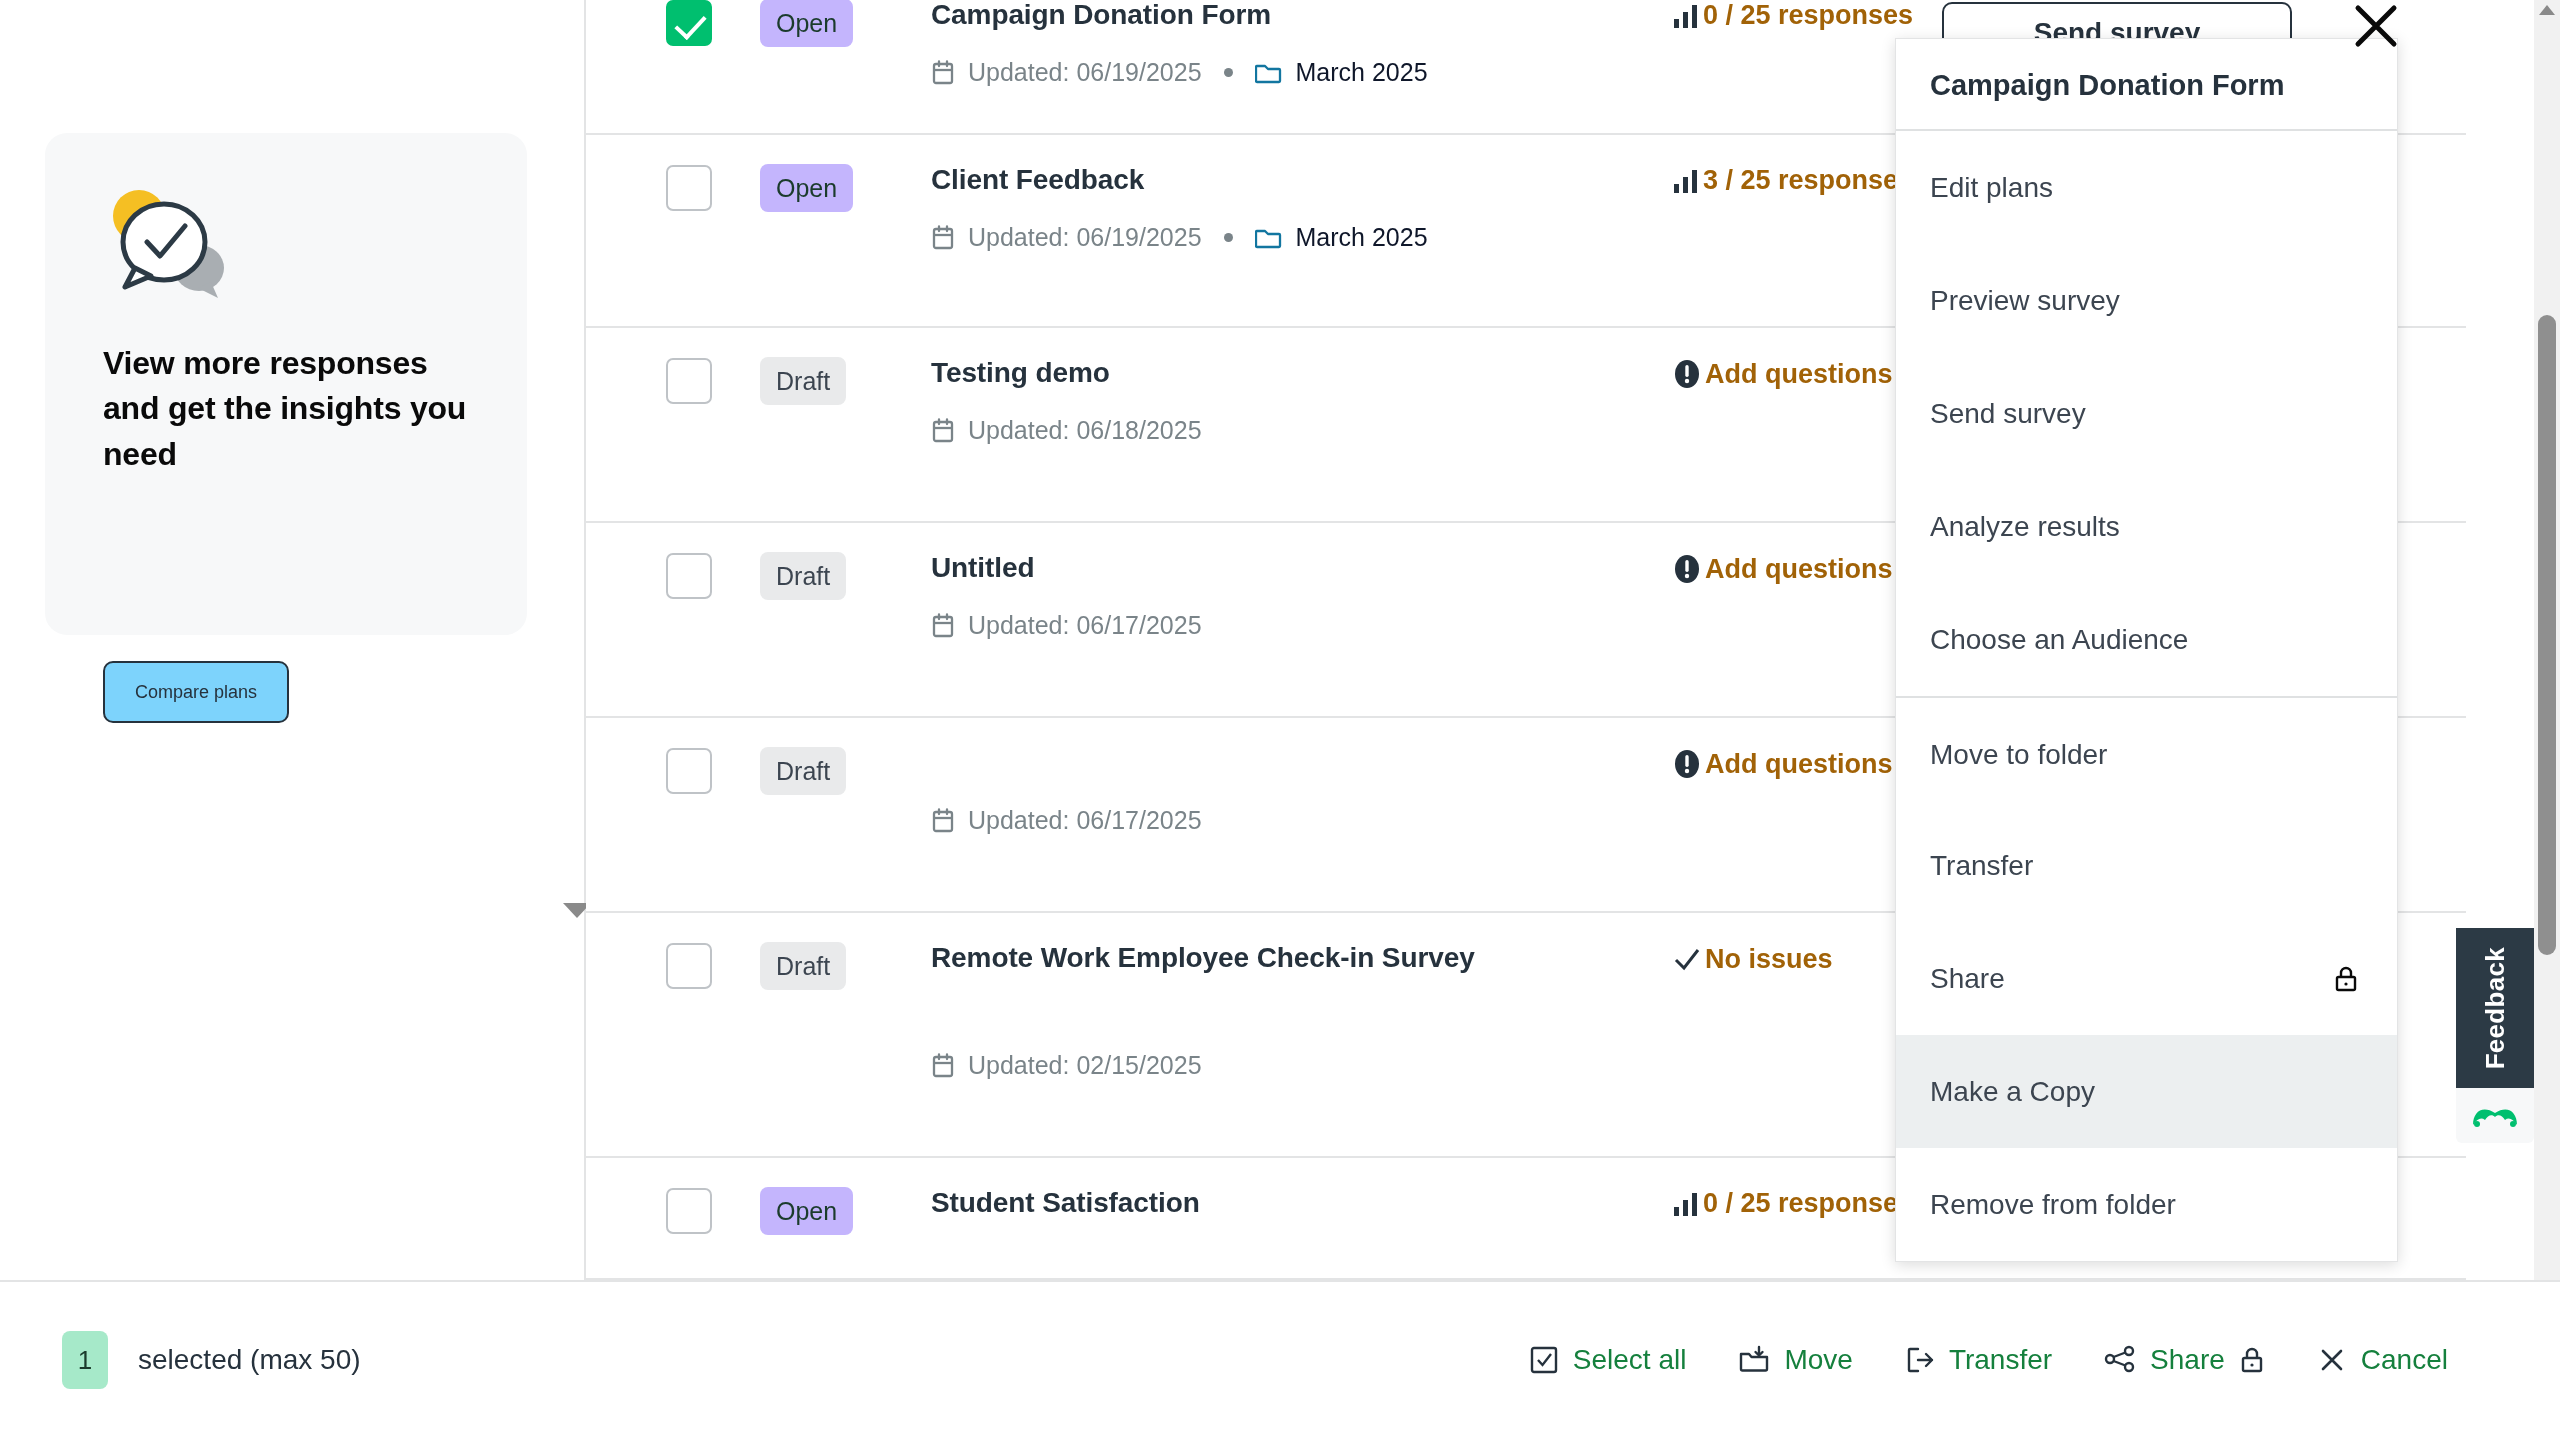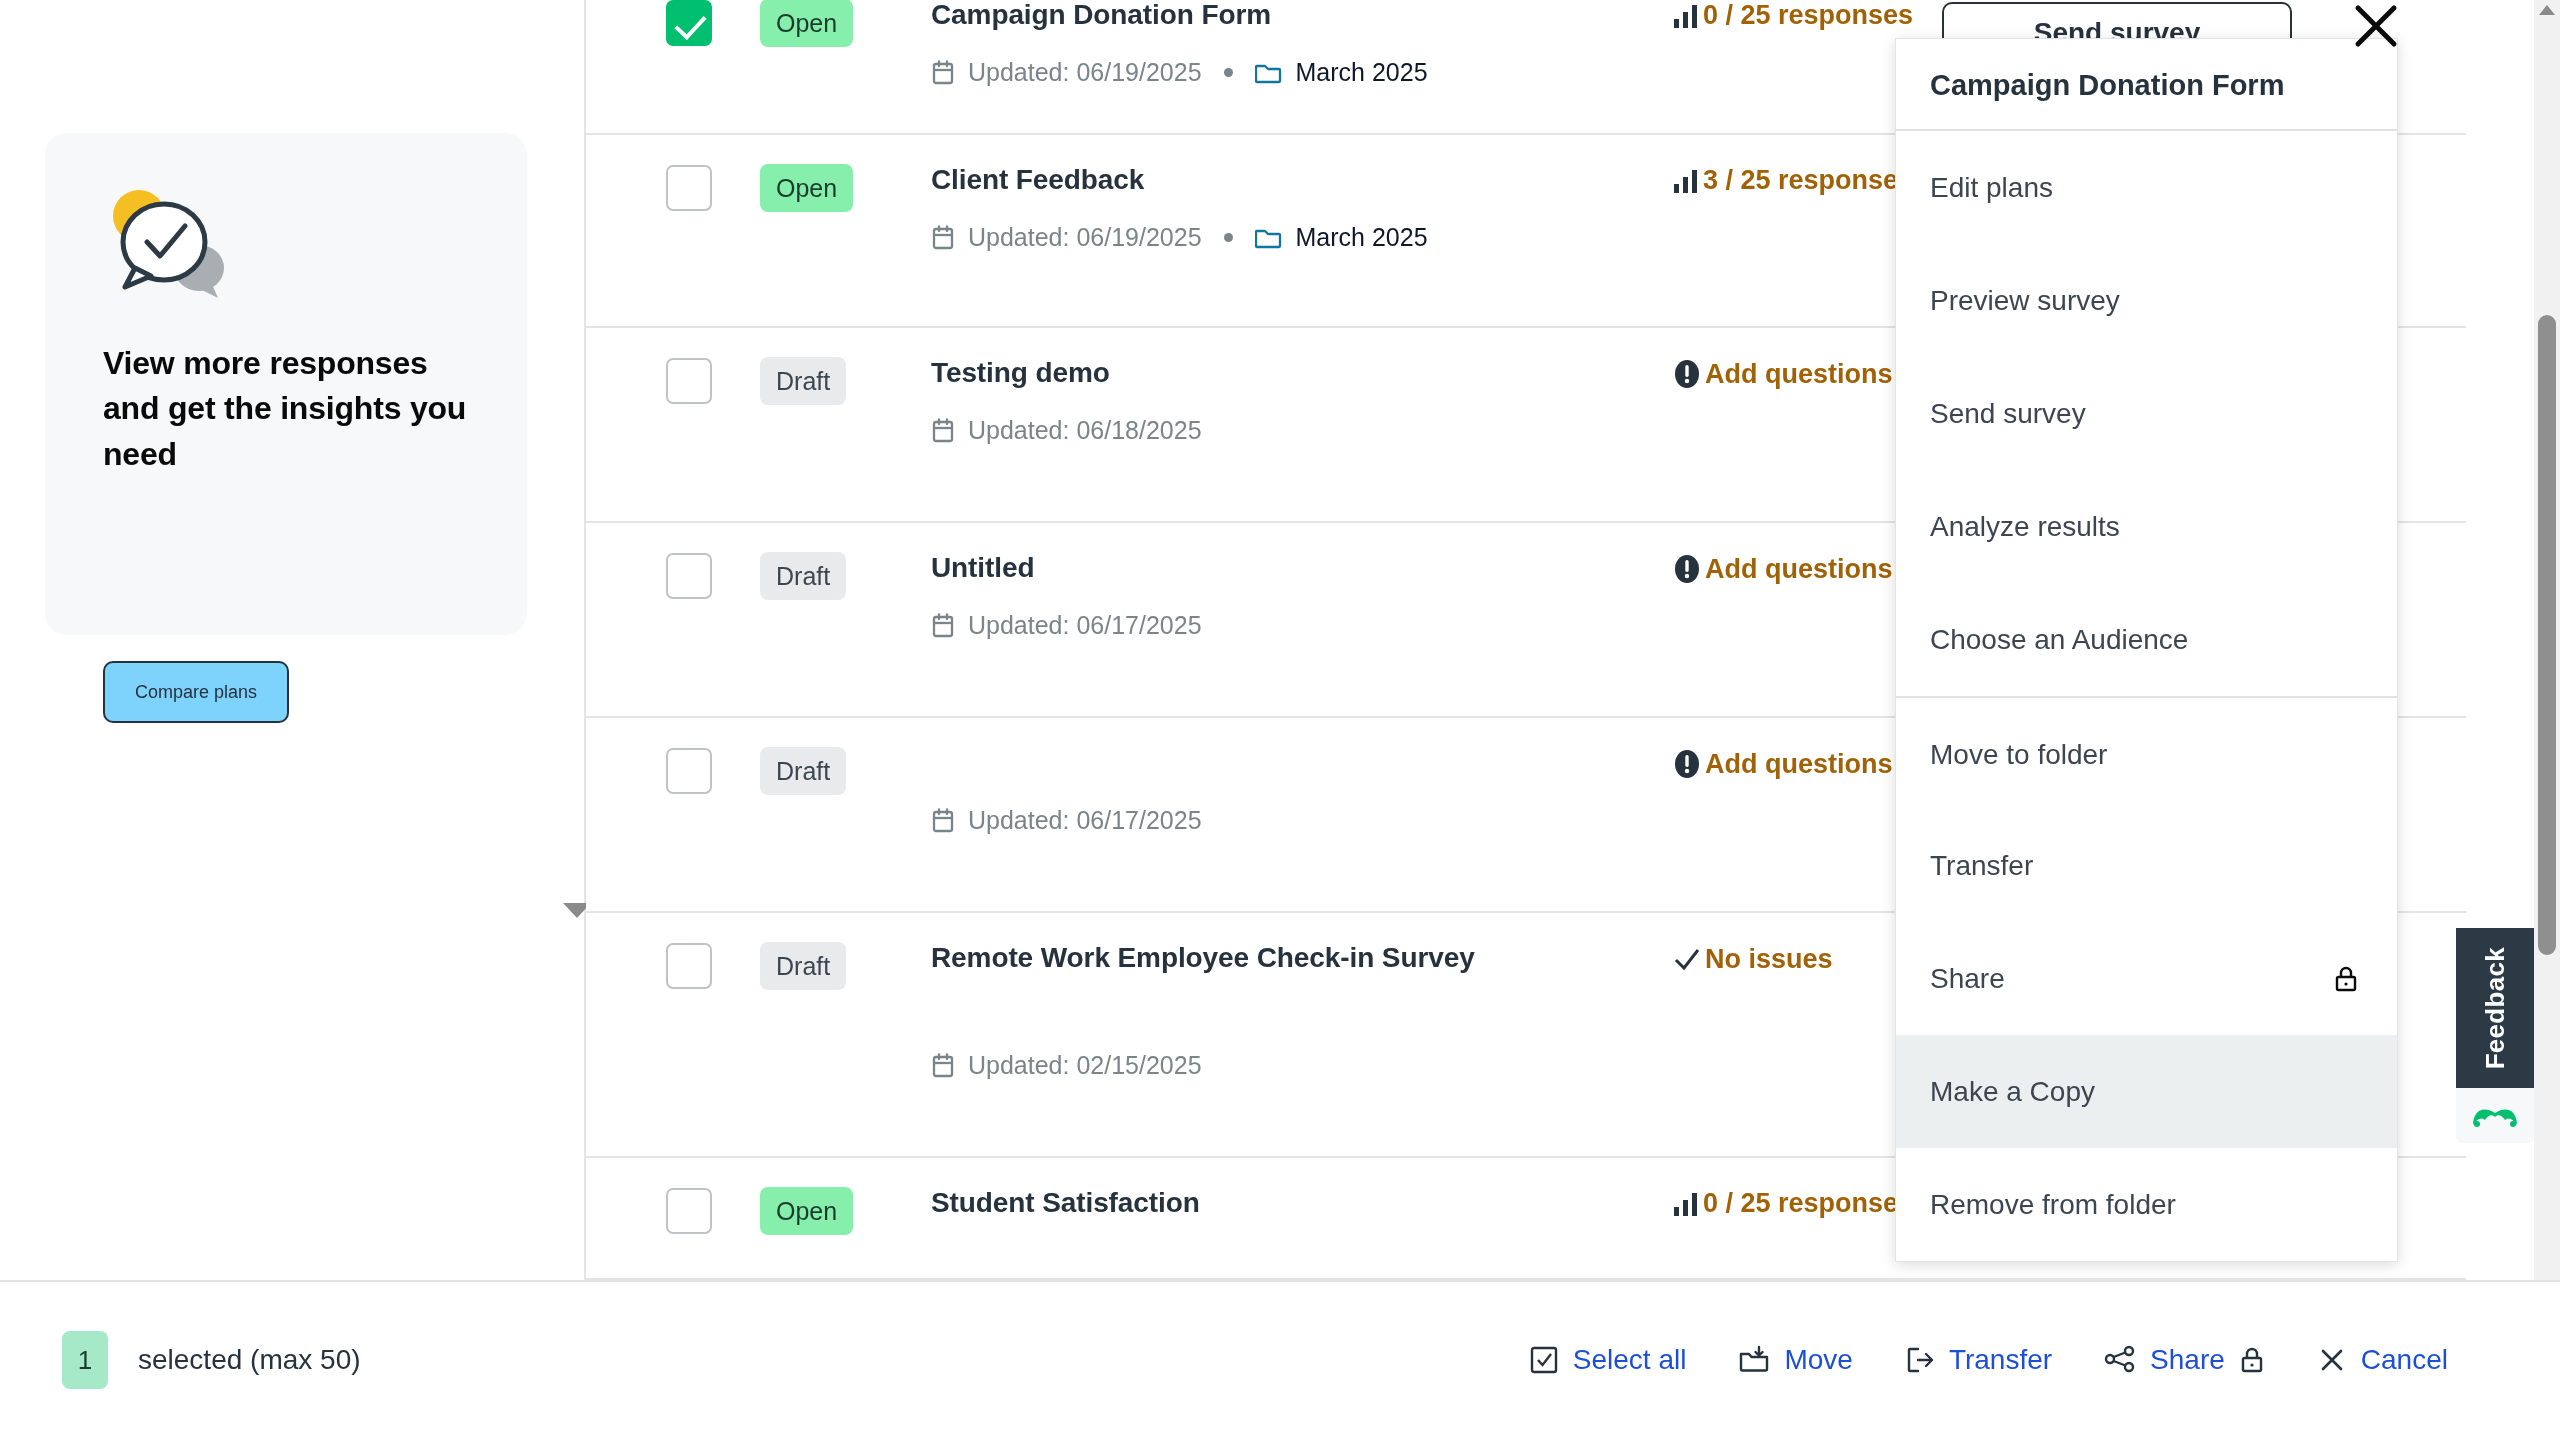--- a/index.html
+++ b/index.html
@@ -61,21 +61,21 @@
   .cb.checked { background: #00bf6f; border-color: #00bf6f; }
   .cb.checked:after {
     content: ""; position: absolute; left: 14px; top: 7px;
     width: 13px; height: 25px; border: solid #fff;
     border-width: 0 4px 4px 0; transform: rotate(43deg);
   }
   .badge {
     position: absolute; left: 94px; top: -1px; height: 48px; line-height: 48px;
     border-radius: 8px; padding: 0 16px; font-size: 25px; font-weight: 400;
   }
-  .badge.open { background: #86efac; color: #1b3b2c; }
+  .badge.open { background: #c4b5fd; color: #1b3b2c; }
   .badge.draft { background: #e9eaeb; color: #3c4550; }
   .sv-title {
     position: absolute; left: 265px; top: 0; width: 560px;
     font-size: 28px; font-weight: 700; color: #26323d; line-height: 1.07;
     letter-spacing: -0.1px;
   }
   .sv-status {
     position: absolute; left: 1005px; top: 0; display: flex; align-items: center;
     gap: 2px; font-size: 27px; font-weight: 700; color: #a16207; white-space: nowrap;
   }
@@ -167,21 +167,21 @@
   .sel-text {
     position: absolute; left: 138px; top: 49px; height: 58px; line-height: 58px;
     font-size: 28px; color: #26323d;
   }
   .bar-actions {
     position: absolute; right: 112px; top: 49px; height: 58px;
     display: flex; align-items: center; gap: 52px;
   }
   .bar-action {
     display: flex; align-items: center; gap: 14px;
-    font-size: 28px; color: #1d4ed8; cursor: pointer; white-space: nowrap;
+    font-size: 28px; color: #15803d; cursor: pointer; white-space: nowrap;
   }
   svg { display: block; }
 </style>
 </head>
 <body>
 
 <div class="screen">
 
   <div class="left-pane">
     <div class="promo-card">

